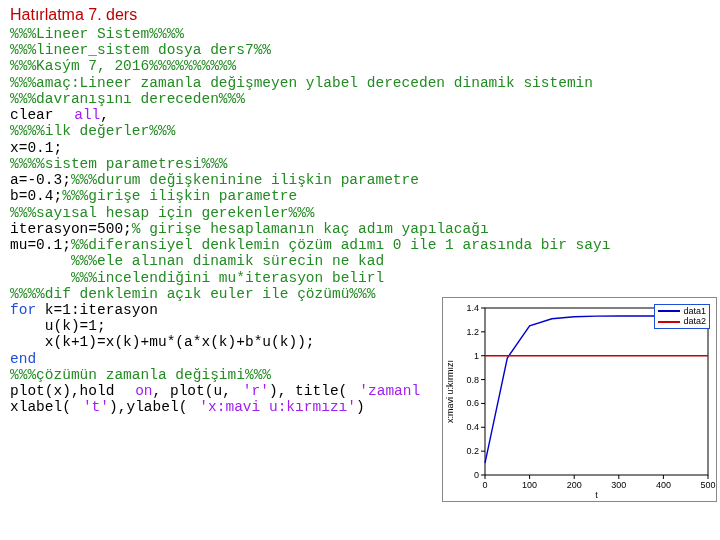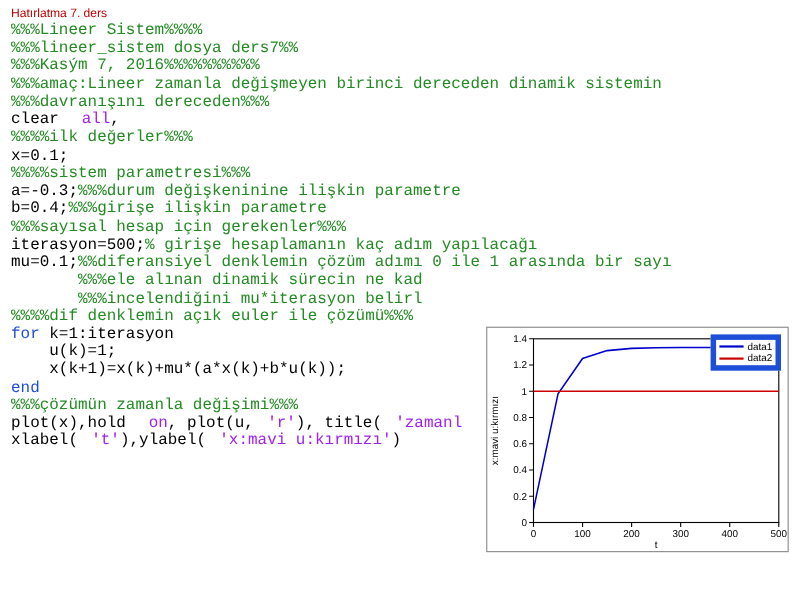--- a/index.html
+++ b/index.html
@@ -19,21 +19,21 @@
     justify-content: space-between;
     align-items: flex-end;
     margin-bottom: 2px;
   }
   .title {
     font-size: 15px;
     text-decoration: underline;
     font-weight: normal;
   }
   .remind {
-    font-size: 11px;
+    font-size: 16px;
     color: #c00000;
     margin-right: 20px;
   }
   pre.code {
     font-family: "Courier New", monospace;
     font-size: 14.5px;
     line-height: 1.12;
     margin: 0;
     white-space: pre;
   }
@@ -48,41 +48,41 @@
     height: 205px;
     background: #fff;
     border: 1px solid #888;
     box-sizing: border-box;
   }
   .plot svg { display: block; }
   .legend {
     position: absolute;
     top: 6px;
     right: 6px;
-    border: 5px solid #1d4ed8;
+    border: 1px solid #1d4ed8;
     font-size: 9px;
     background: #fff;
     padding: 1px 3px;
     line-height: 1.15;
     margin-left: 12px;
   }
   .legend .row { display: flex; align-items: center; gap: 3px; }
   .legend .sw { width: 22px; height: 2px; }
 </style>
 </head>
 <body>
 
 <div class="toprow">
   <div class="remind">Hatırlatma 7. ders</div>
 </div>
 
 <pre class="code"><span class="g">%%%Lineer Sistem%%%%</span>
 <span class="g">%%%lineer_sistem dosya ders7%%</span>
 <span class="g">%%%Kasým 7, 2016%%%%%%%%%%</span>
-<span class="g">%%%amaç:Lineer zamanla değişmeyen birinci dereceden dinamik sistemin</span>
+<span class="g">%%%amaç:Lineer zamanla değişmeyen ylabel dereceden dinamik sistemin</span>
 <span class="g">%%%davranışını dereceden%%%</span>
 <span>clear </span><span class="s">all</span><span>,</span>
 <span class="g">%%%%ilk değerler%%%</span>
 <span>x=0.1;</span>
 <span class="g">%%%%sistem parametresi%%%</span>
 <span>a=-0.3;</span><span class="g">%%%durum değişkeninine ilişkin parametre</span>
 <span>b=0.4;</span><span class="g">%%%girişe ilişkin parametre</span>
 <span class="g">%%%sayısal hesap için gerekenler%%%</span>
 <span>iterasyon=500;</span><span class="g">% girişe hesaplamanın kaç adım yapılacağı</span>
 <span>mu=0.1;</span><span class="g">%%diferansiyel denklemin çözüm adımı 0 ile 1 arasında bir sayı</span>

